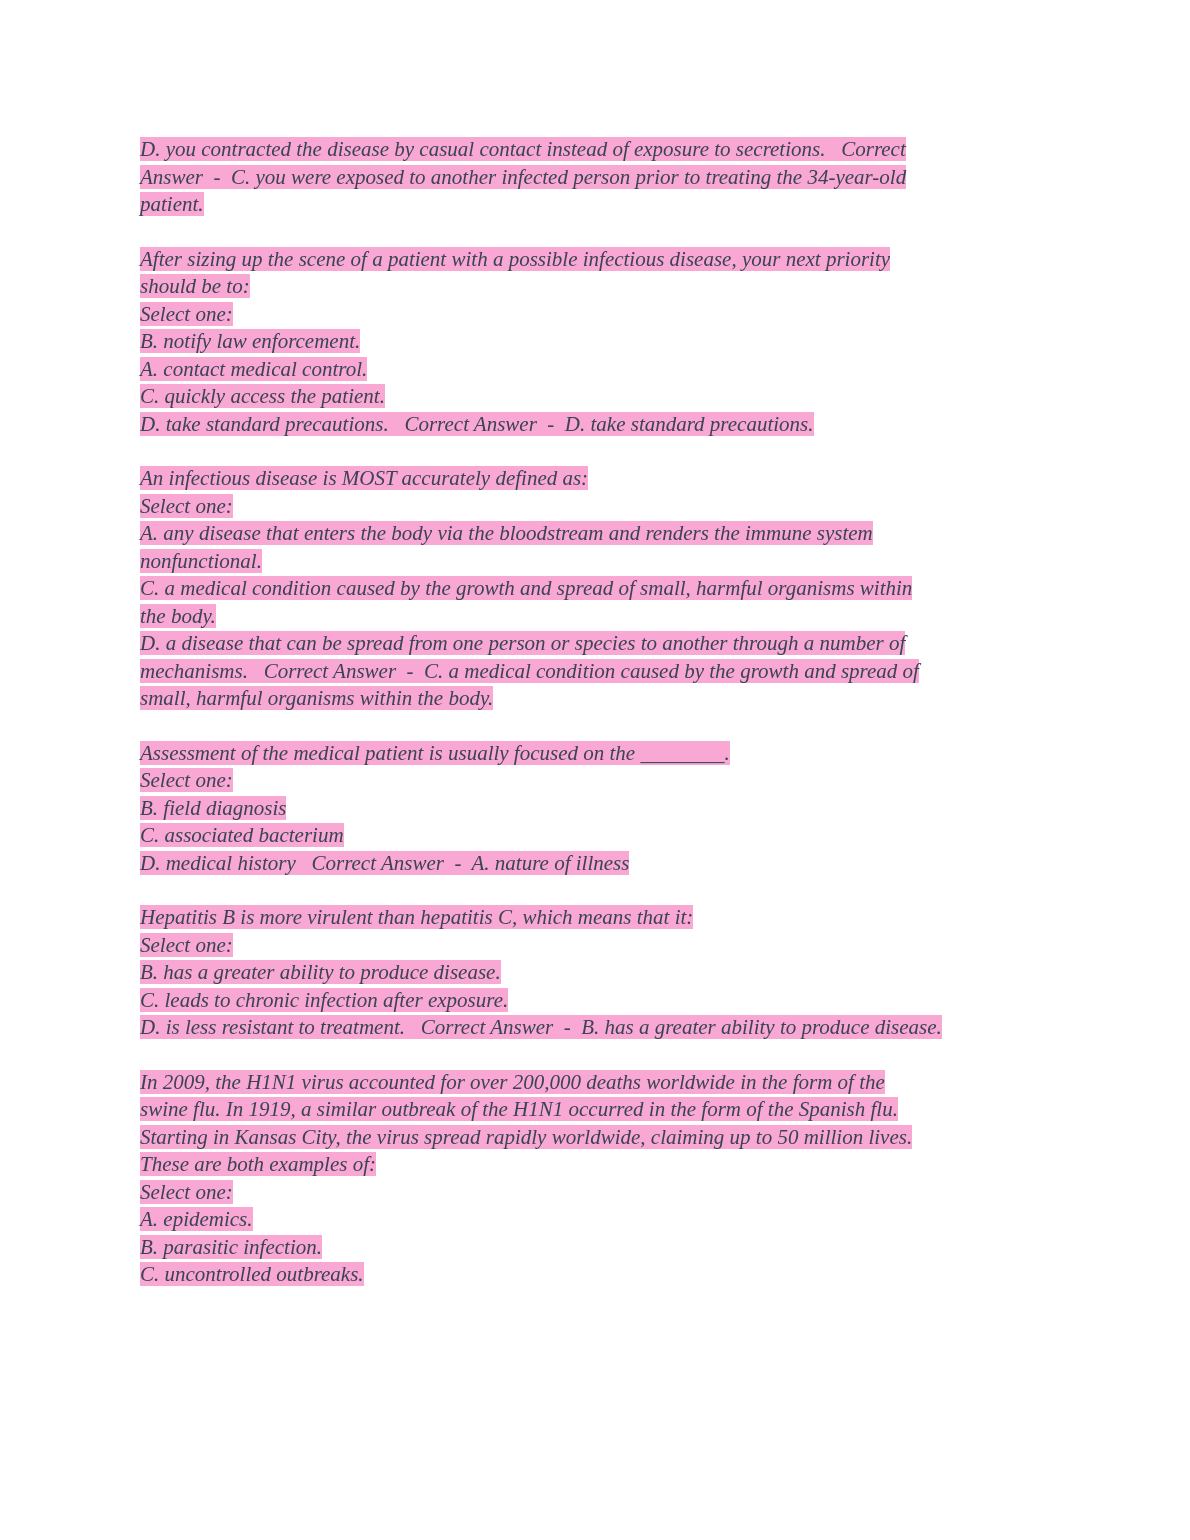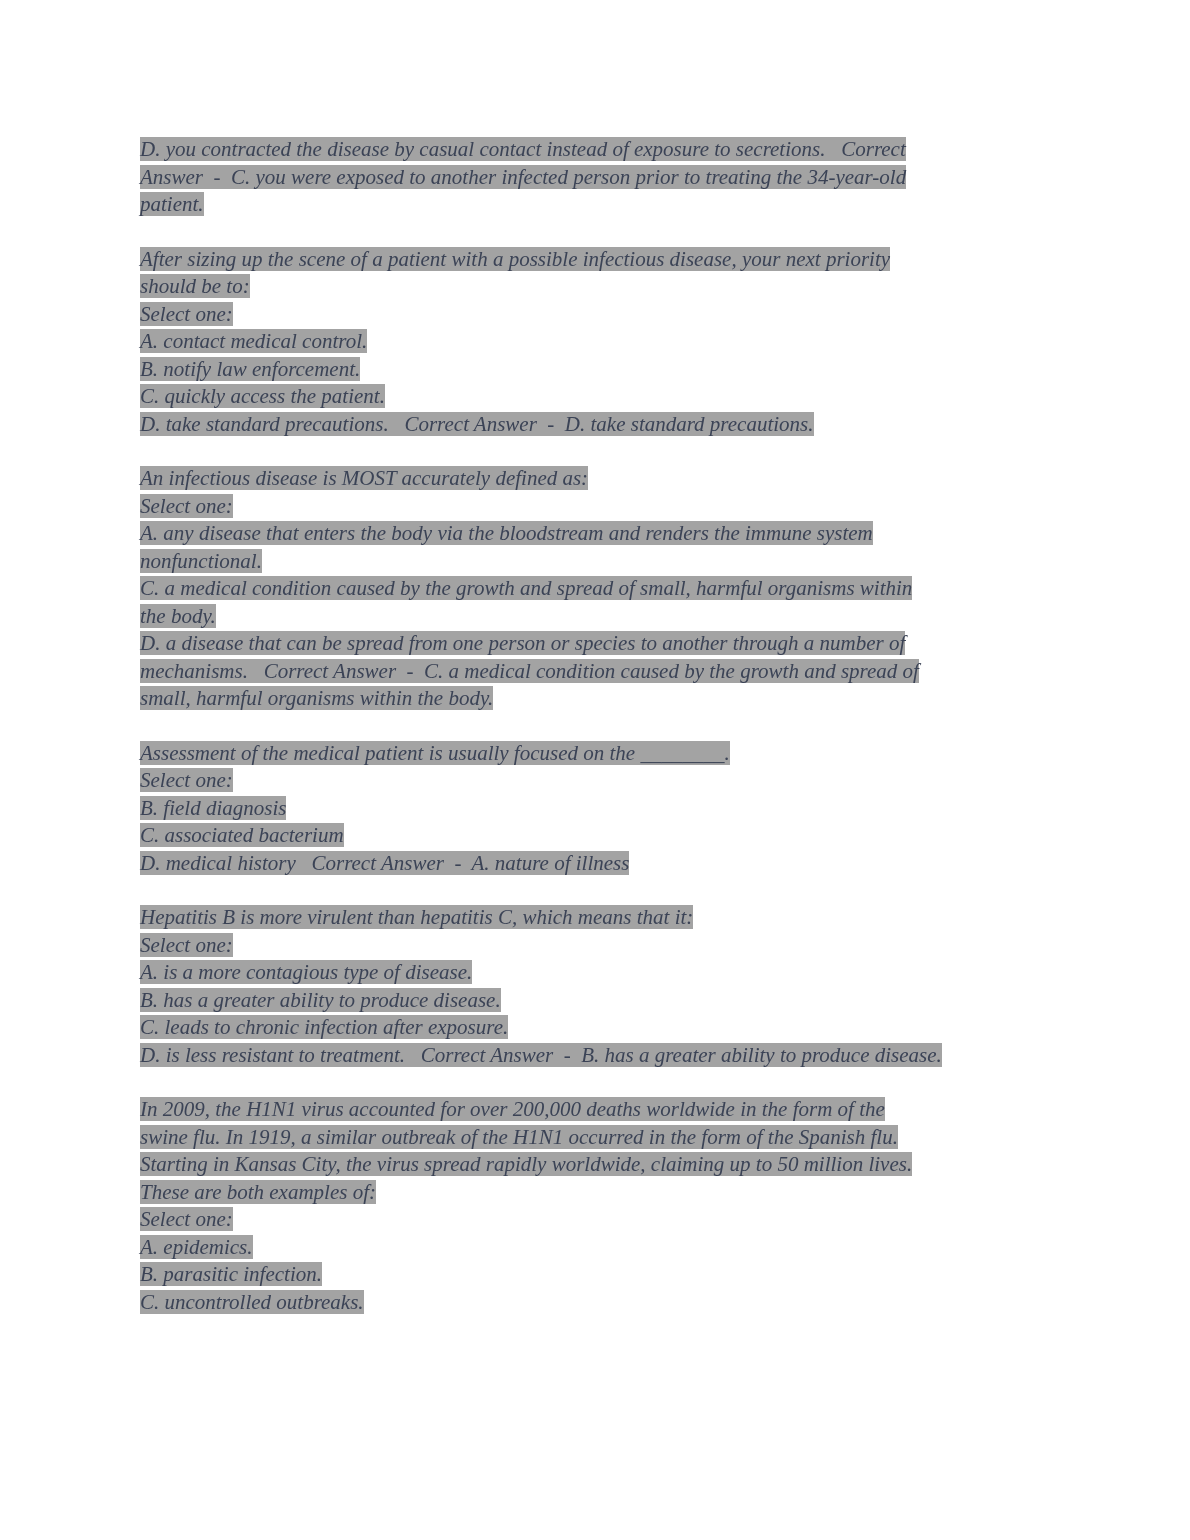--- a/index.html
+++ b/index.html
@@ -24,40 +24,40 @@
     line-height: 27.5px;
     color: #3b4356;
   }
   .block {
     margin: 0 0 27px 0;
   }
   .para {
     white-space: pre;
   }
   .para > span {
-    background: #a3a3a3;
+    background: #f9a8d4;
   }
 </style>
 </head>
 <body>
 
 <div class="page">
 
   <section class="block">
     <div class="para"><span>D. you contracted the disease by casual contact instead of exposure to secretions.   Correct
 Answer  -  C. you were exposed to another infected person prior to treating the 34-year-old
 patient.</span></div>
   </section>
 
   <section class="block">
     <div class="para"><span>After sizing up the scene of a patient with a possible infectious disease, your next priority
 should be to:</span></div>
     <div class="para"><span>Select one:</span></div>
+    <div class="para"><span>B. notify law enforcement.</span></div>
     <div class="para"><span>A. contact medical control.</span></div>
-    <div class="para"><span>B. notify law enforcement.</span></div>
     <div class="para"><span>C. quickly access the patient.</span></div>
     <div class="para"><span>D. take standard precautions.   Correct Answer  -  D. take standard precautions.</span></div>
   </section>
 
   <section class="block">
     <div class="para"><span>An infectious disease is MOST accurately defined as:</span></div>
     <div class="para"><span>Select one:</span></div>
     <div class="para"><span>A. any disease that enters the body via the bloodstream and renders the immune system
 nonfunctional.</span></div>
     <div class="para"><span>C. a medical condition caused by the growth and spread of small, harmful organisms within
@@ -71,21 +71,20 @@
     <div class="para"><span>Assessment of the medical patient is usually focused on the ________.</span></div>
     <div class="para"><span>Select one:</span></div>
     <div class="para"><span>B. field diagnosis</span></div>
     <div class="para"><span>C. associated bacterium</span></div>
     <div class="para"><span>D. medical history   Correct Answer  -  A. nature of illness</span></div>
   </section>
 
   <section class="block">
     <div class="para"><span>Hepatitis B is more virulent than hepatitis C, which means that it:</span></div>
     <div class="para"><span>Select one:</span></div>
-    <div class="para"><span>A. is a more contagious type of disease.</span></div>
     <div class="para"><span>B. has a greater ability to produce disease.</span></div>
     <div class="para"><span>C. leads to chronic infection after exposure.</span></div>
     <div class="para"><span>D. is less resistant to treatment.   Correct Answer  -  B. has a greater ability to produce disease.</span></div>
   </section>
 
   <section class="block">
     <div class="para"><span>In 2009, the H1N1 virus accounted for over 200,000 deaths worldwide in the form of the
 swine flu. In 1919, a similar outbreak of the H1N1 occurred in the form of the Spanish flu.
 Starting in Kansas City, the virus spread rapidly worldwide, claiming up to 50 million lives.
 These are both examples of:</span></div>

